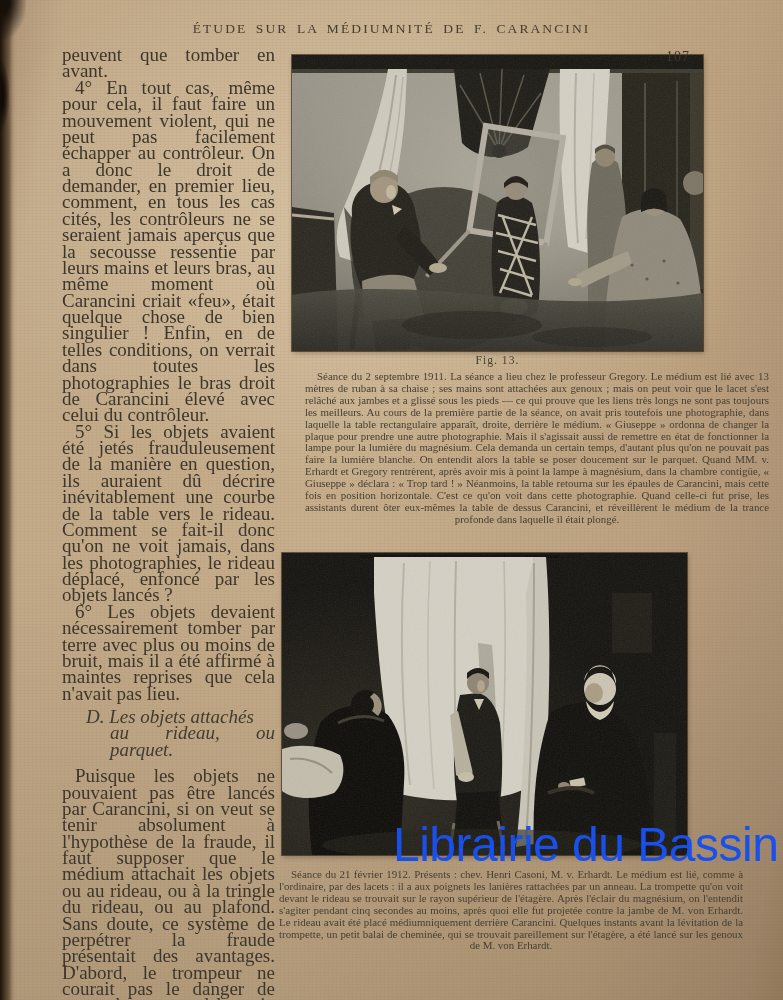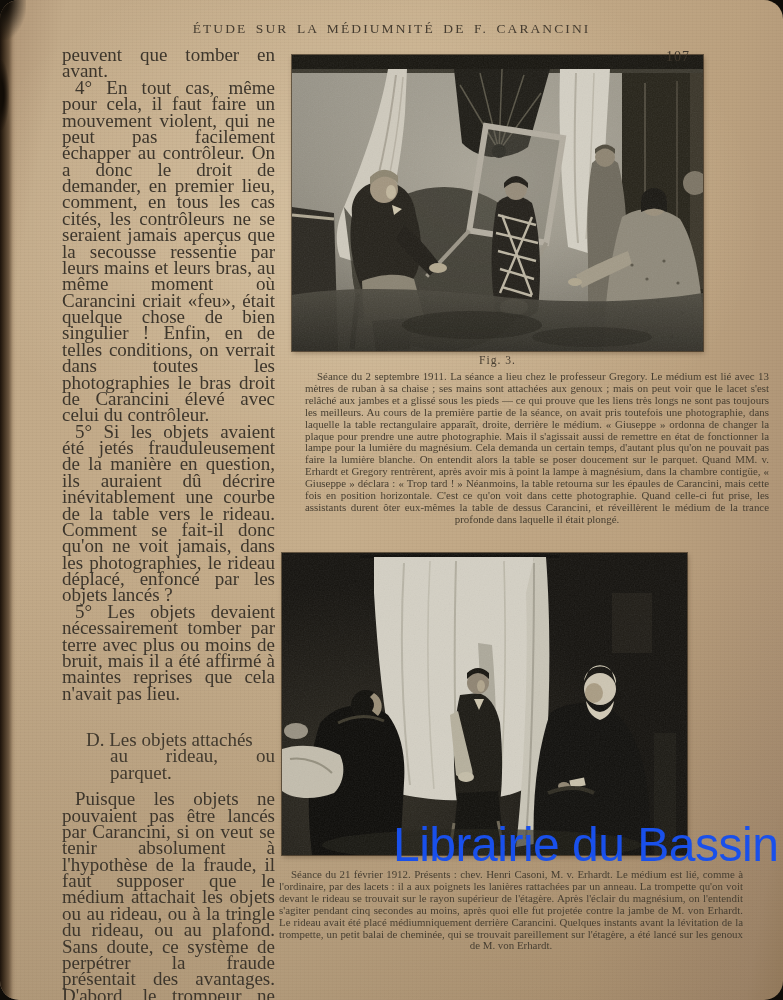--- a/index.html
+++ b/index.html
@@ -3,21 +3,20 @@
 <meta charset="utf-8">
 <style>
   html,body{margin:0;padding:0;background:#0f0c08;}
   .page{
     position:relative;width:783px;height:1000px;overflow:hidden;
     font-family:"Liberation Serif", serif;
     background:
       radial-gradient(ellipse 620px 420px at 46% 22%, rgba(255,242,214,0.30), rgba(255,242,214,0) 65%),
       linear-gradient(180deg, rgba(0,0,0,0) 55%, rgba(55,35,15,0.14) 100%),
       linear-gradient(100deg, #8c7458 0%, #b49a7b 2.2%, #c2aa89 7%, #c6ae8c 45%, #bba17f 78%, #ab9174 96%, #a08666 100%);
-    border-radius: 19px;
   }
   .page::after{
     content:"";position:absolute;inset:0;pointer-events:none;
     background:
       repeating-linear-gradient(0deg, rgba(90,70,50,0.035) 0 1px, rgba(0,0,0,0) 1px 3px),
       repeating-linear-gradient(90deg, rgba(120,95,65,0.03) 0 1px, rgba(0,0,0,0) 1px 4px);
   }
   .book-edge-left{
     position:absolute;left:0;top:0;width:16px;height:1000px;z-index:3;
     background:linear-gradient(90deg,#1c130b 0%, #3c2d1d 22%, #6b563f 55%, rgba(130,105,78,0.25) 80%, rgba(130,105,78,0) 100%);
@@ -34,21 +33,21 @@
     font-size:14px;color:#3f372c;letter-spacing:1px;margin-top:24px;
   }
 
   .left-column{
     position:absolute;left:62px;top:47px;width:213px;z-index:2;
     font-size:19px;line-height:16.38px;color:#3d362c;
     text-align:justify;
   }
   .left-column p{margin:0;text-indent:13px;}
   .left-column p.no-indent{text-indent:0;}
-  .section-heading{margin:30px 0 10px 0;color:#423a2e;}
+  .section-heading{margin:7px 0 10px 0;font-style:italic;color:#423a2e;}
   .section-heading .hl1{padding-left:24px;}
   .section-heading .hl2{padding-left:48px;}
 
   .photo{position:absolute;z-index:1;outline:1px solid rgba(25,18,10,0.55);box-shadow:1px 2px 5px rgba(50,32,14,0.35);}
   .photo svg{display:block;}
   #photo-1{left:292px;top:55px;width:411px;height:296px;}
   #photo-2{left:282px;top:553px;width:405px;height:302px;}
 
   .fig-label{position:absolute;z-index:1;text-align:center;font-size:11.6px;letter-spacing:1px;color:#473e31;}
   #fig-label-13{left:292px;top:354px;width:411px;}
@@ -78,21 +77,21 @@
   <div class="edge-nick-1"></div>
   <div class="edge-nick-2"></div>
 
   <div class="running-head">ÉTUDE SUR LA MÉDIUMNITÉ DE F. CARANCINI</div>
   <div class="page-number">107</div>
 
   <div class="left-column">
     <p class="no-indent">peuvent que tomber en avant.</p>
     <p>4° En tout cas, même pour cela, il faut faire un mouvement violent, qui ne peut pas facilement échapper au contrôleur. On a donc le droit de demander, en premier lieu, comment, en tous les cas cités, les contrôleurs ne se seraient jamais aperçus que la secousse ressentie par leurs mains et leurs bras, au même moment où Carancini criait «feu», était quelque chose de bien singulier ! Enfin, en de telles conditions, on verrait dans toutes les photographies le bras droit de Carancini élevé avec celui du contrôleur.</p>
     <p>5° Si les objets avaient été jetés frauduleusement de la manière en question, ils auraient dû décrire inévitablement une courbe de la table vers le rideau. Comment se fait-il donc qu'on ne voit jamais, dans les photographies, le rideau déplacé, enfoncé par les objets lancés ?</p>
-    <p>5° Les objets devaient nécessairement tomber par terre avec plus ou moins de bruit, mais il a été affirmé à maintes reprises que cela n'avait pas lieu.</p>
+    <p>6° Les objets devaient nécessairement tomber par terre avec plus ou moins de bruit, mais il a été affirmé à maintes reprises que cela n'avait pas lieu.</p>
     <div class="section-heading">
       <div class="hl1">D. Les objets attachés</div>
       <div class="hl2">au rideau, ou parquet.</div>
     </div>
     <p>Puisque les objets ne pouvaient pas être lancés par Carancini, si on veut se tenir absolument à l'hypothèse de la fraude, il faut supposer que le médium attachait les objets ou au rideau, ou à la tringle du rideau, ou au plafond. Sans doute, ce système de perpétrer la fraude présentait des avantages. D'abord, le trompeur ne courait pas le danger de reprendre trop tard la main du contrôleur, après que la photographie fût faite... Ayant attaché l'objet au point désiré, il aurait eu le temps de reprendre avec toute la tranquillité et toutes les</p>
   </div>
 
   <div class="photo" id="photo-1">
     <svg width="411" height="296" viewBox="0 0 411 296" xmlns="http://www.w3.org/2000/svg">
       <defs>
@@ -186,21 +185,21 @@
           <circle cx="380" cy="282" r="1.6"></circle>
       </g>
       <circle cx="403" cy="128" r="12" fill="#7c7464"></circle>
 
       <path d="M0,240 C60,230 140,234 210,242 C290,250 360,246 411,238 L411,296 L0,296 Z" fill="url(#floor1)" opacity="0.92"></path>
       <ellipse cx="180" cy="270" rx="70" ry="14" fill="#23211a" opacity="0.55"></ellipse>
       <ellipse cx="300" cy="282" rx="60" ry="10" fill="#23211a" opacity="0.45"></ellipse>
       <rect width="411" height="296" filter="url(#grain1)" opacity="0.11"></rect>
     </svg>
   </div>
-  <div class="fig-label" id="fig-label-13">Fig. 3.</div>
+  <div class="fig-label" id="fig-label-13">Fig. 13.</div>
   <div class="fig-caption" id="caption-13">Séance du 2 septembre 1911. La séance a lieu chez le professeur Gregory. Le médium est lié avec 13 mètres de ruban à sa chaise ; ses mains sont attachées aux genoux ; mais on peut voir que le lacet s'est relâché aux jambes et a glissé sous les pieds — ce qui prouve que les liens très longs ne sont pas toujours les meilleurs. Au cours de la première partie de la séance, on avait pris toutefois une photographie, dans laquelle la table rectangulaire apparaît, droite, derrière le médium. « Giuseppe » ordonna de changer la plaque pour prendre une autre photographie. Mais il s'agissait aussi de remettre en état de fonctionner la lampe pour la lumière du magnésium. Cela demanda un certain temps, d'autant plus qu'on ne pouvait pas faire la lumière blanche. On entendit alors la table se poser doucement sur le parquet. Quand MM. v. Erhardt et Gregory rentrèrent, après avoir mis à point la lampe à magnésium, dans la chambre contigüe, « Giuseppe » déclara : « Trop tard ! » Néanmoins, la table retourna sur les épaules de Carancini, mais cette fois en position horizontale. C'est ce qu'on voit dans cette photographie. Quand celle-ci fut prise, les assistants durent ôter eux-mêmes la table de dessus Carancini, et réveillèrent le médium de la trance profonde dans laquelle il était plongé.</div>
 
   <div class="photo" id="photo-2">
     <svg width="405" height="302" viewBox="0 0 405 302" xmlns="http://www.w3.org/2000/svg">
       <defs>
         <radialGradient id="bgLight2" cx="0.2" cy="0.8" r="0.7">
           <stop offset="0" stop-color="#39352a" stop-opacity="0.7"></stop>
             <stop offset="1" stop-color="#39352a" stop-opacity="0"></stop>
         </radialGradient>
         <filter id="grain2">

